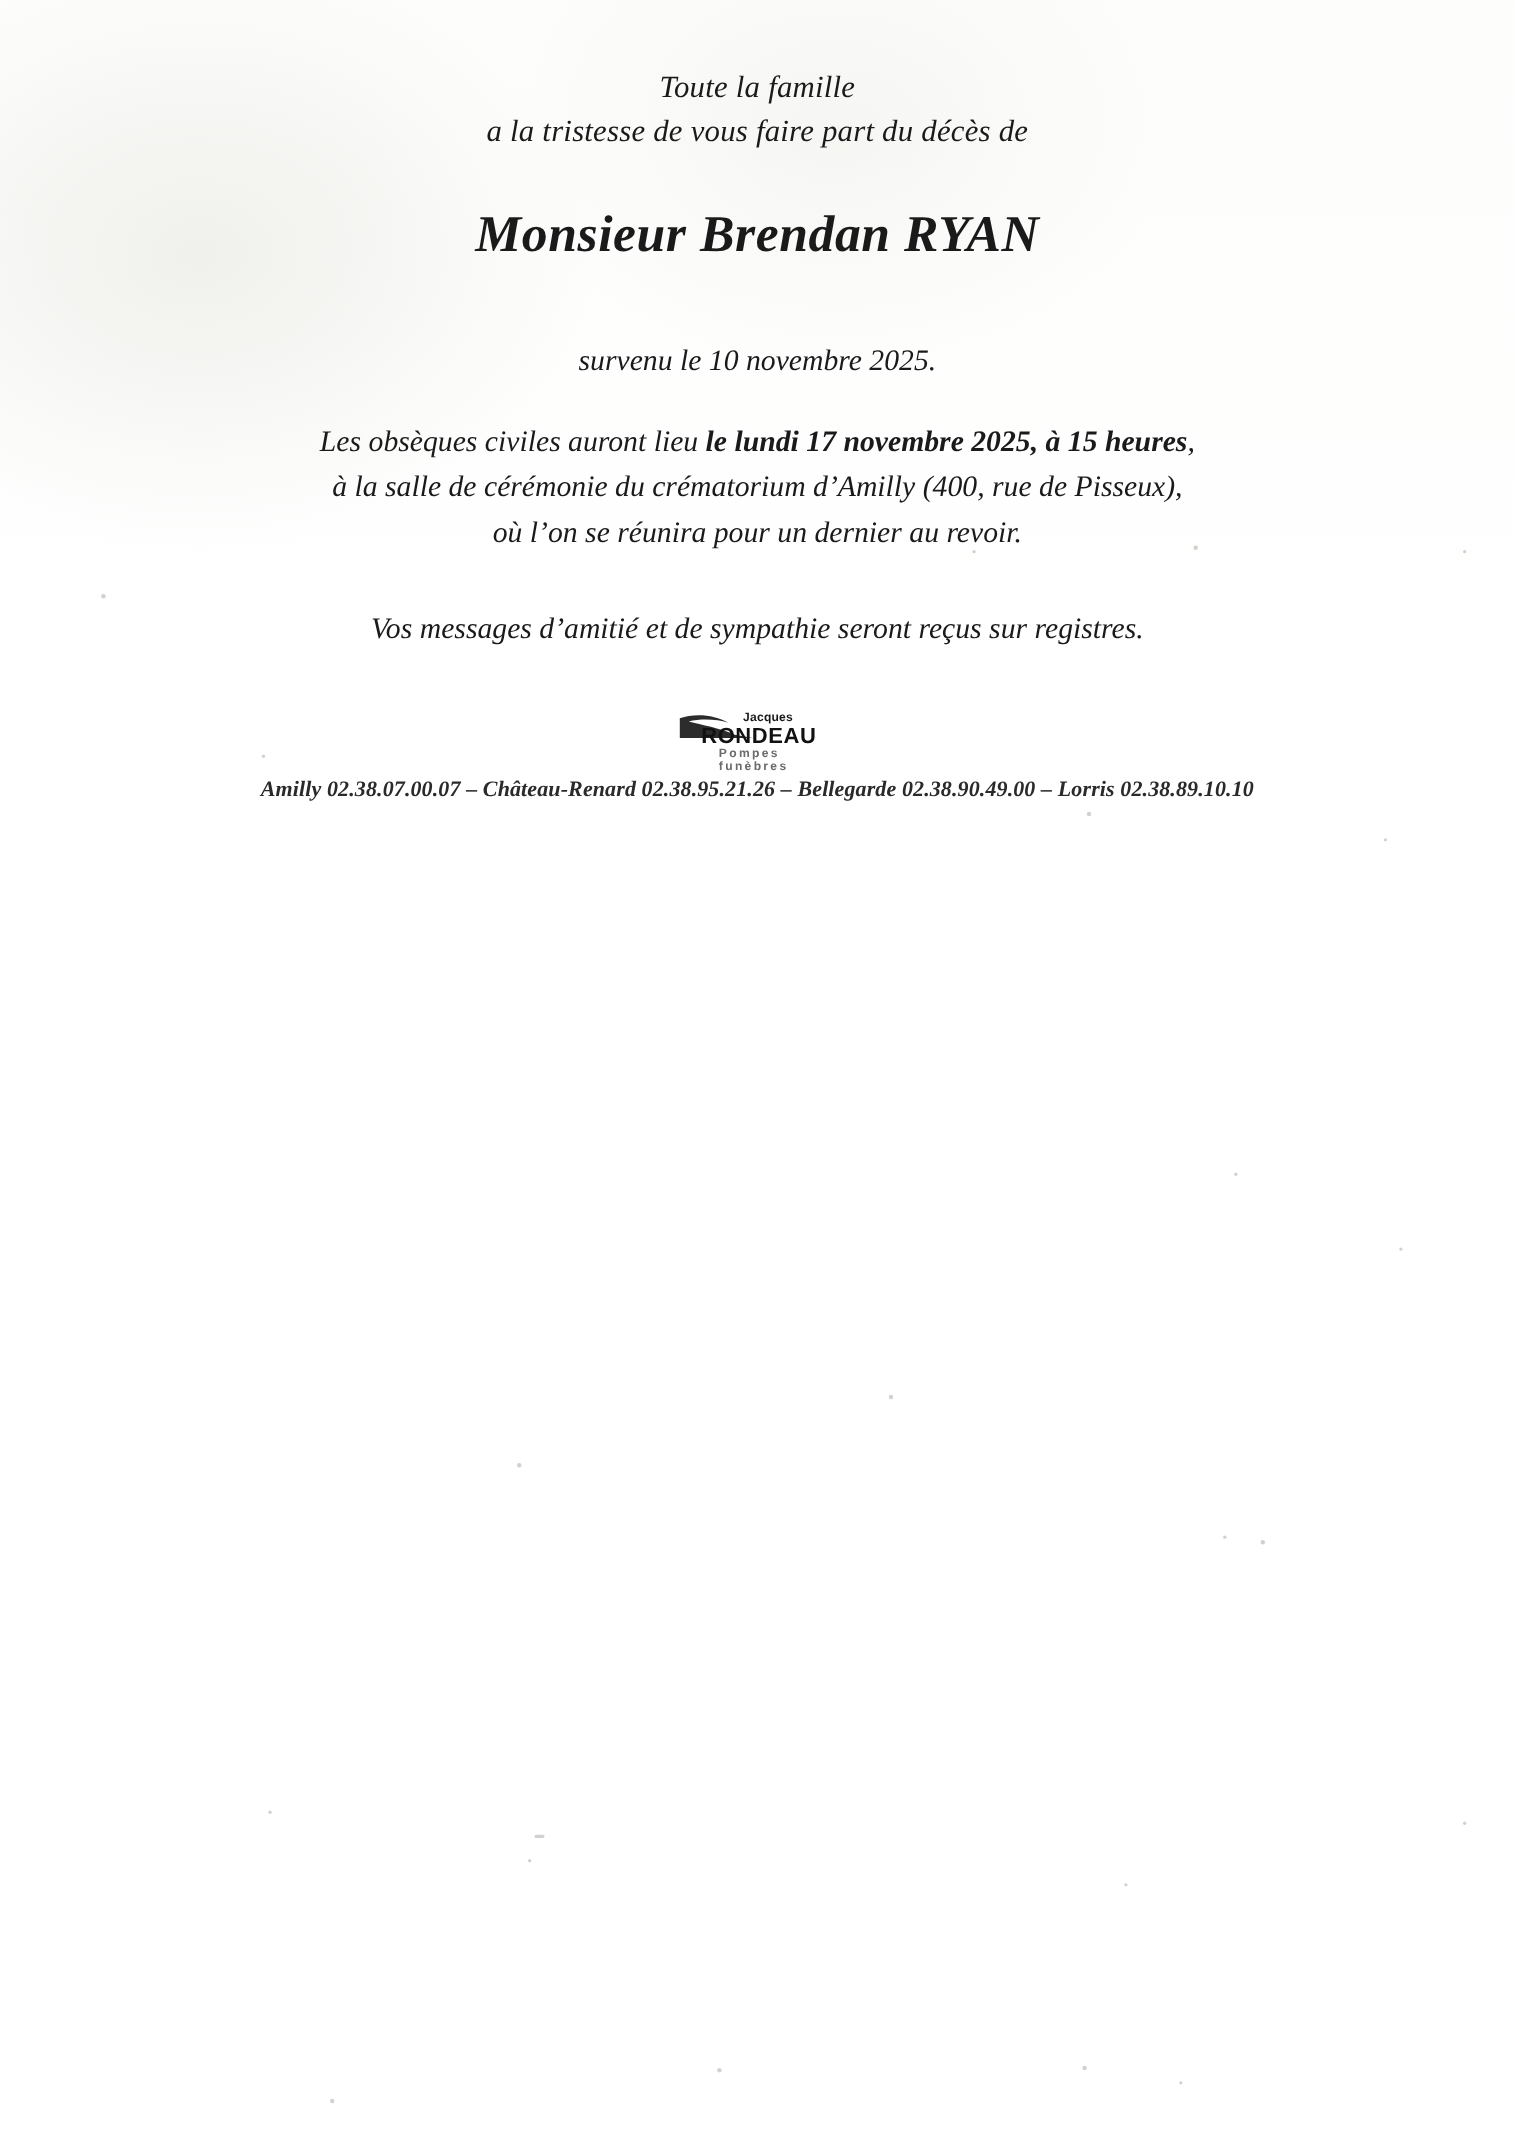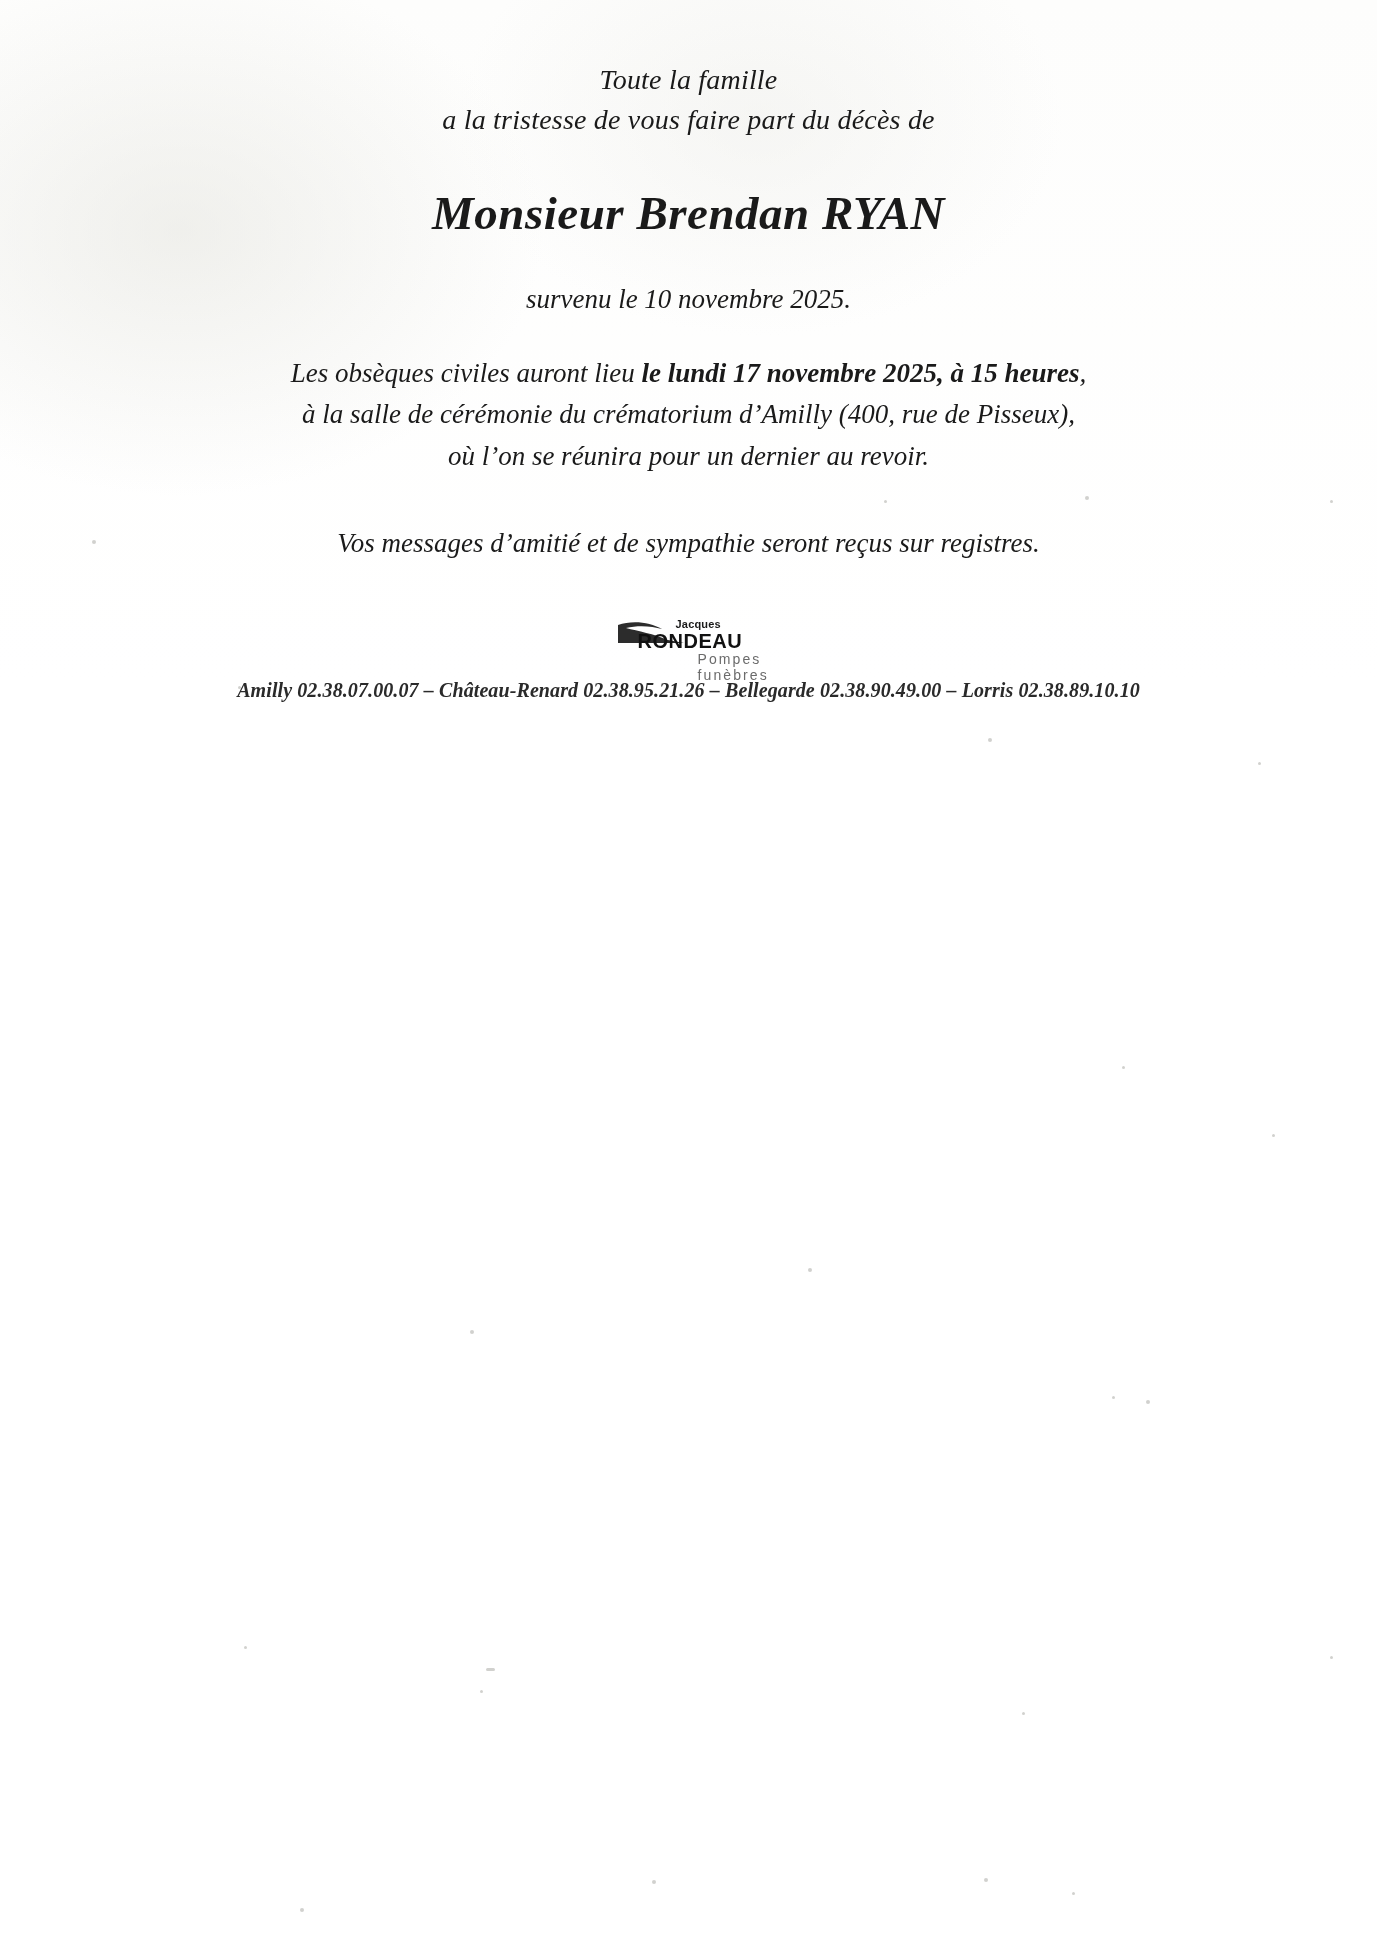--- a/index.html
+++ b/index.html
@@ -69,21 +69,21 @@
     font-size: 47px;
     font-style: italic;
     font-weight: 700;
     letter-spacing: 0.5px;
     margin-top: 46px;
   }
 
   .death-date {
     font-size: 27px;
     font-style: italic;
-    margin-top: 44px;
+    margin-top: 72px;
   }
 
   .ceremony {
     font-size: 27px;
     font-style: italic;
     margin-top: 38px;
     line-height: 1.55;
   }
   .ceremony b {
     font-weight: 700;
@@ -133,25 +133,24 @@
     font-size: 20px;
     font-weight: 700;
     color: #111;
     letter-spacing: 0.5px;
   }
   .logo-sub {
     position: absolute;
     left: 40px;
     top: 34px;
     font-family: "Liberation Sans", sans-serif;
-    font-size: 14px;
-    font-weight: 400;
+    font-size: 11px;
+    font-weight: 700;
     color: #6b6b6b;
     letter-spacing: 2.1px;
-    margin-left: 44px;
   }
 
   .contacts {
     margin-top: 10px;
     font-size: 20px;
     font-style: italic;
     font-weight: 700;
     color: #2a2a2a;
     letter-spacing: 0.1px;
   }

